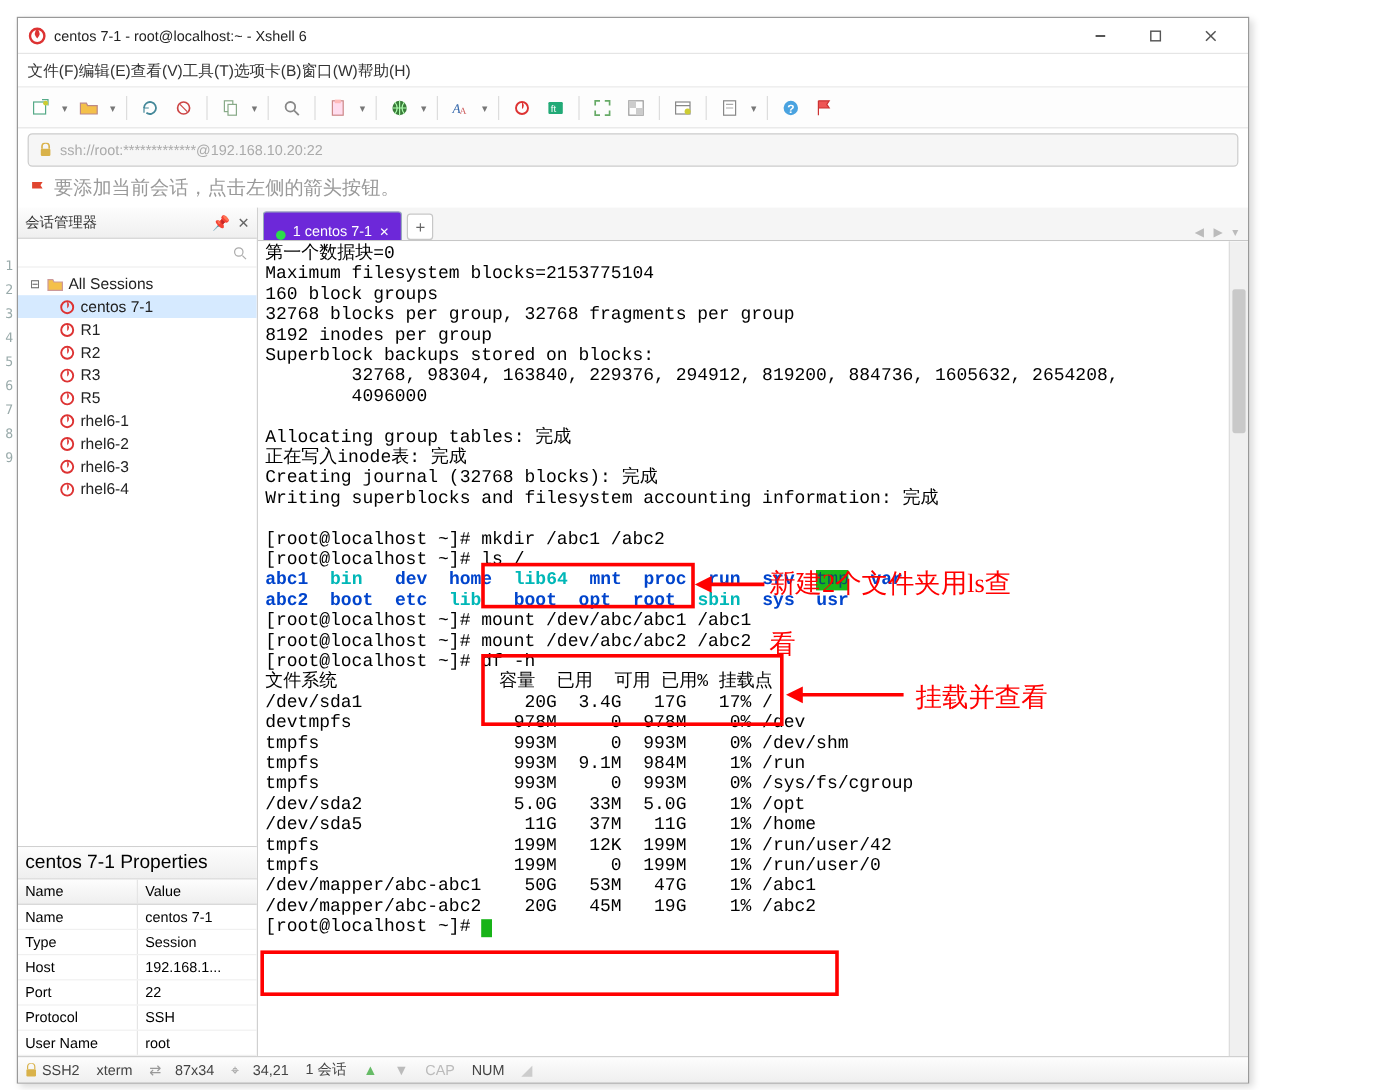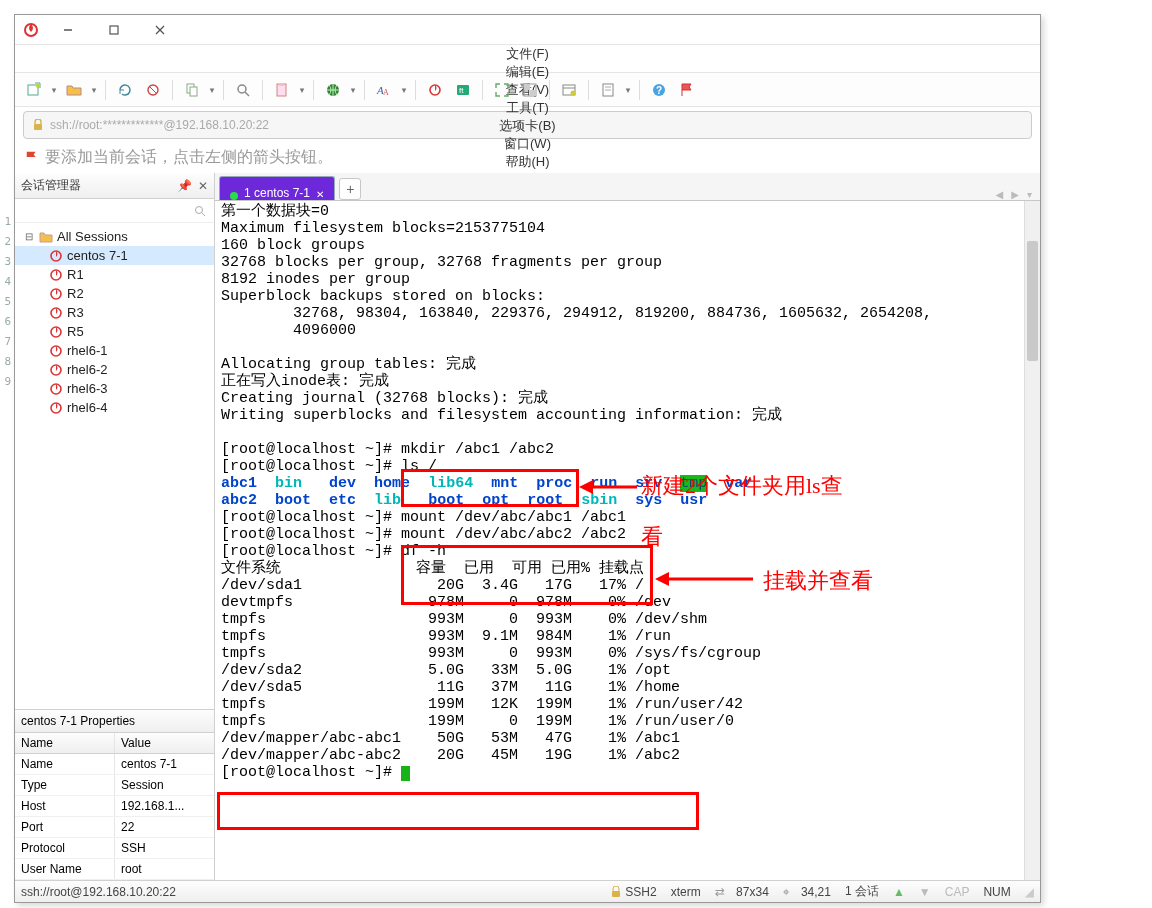--- a/index.html
+++ b/index.html
@@ -4,21 +4,21 @@
 <style>
   * { box-sizing: border-box; margin: 0; padding: 0; }
   body { font-family: "Microsoft YaHei", "Segoe UI", Tahoma, sans-serif; font-size: 12px; background: #fff; width: 1152px; height: 908px; overflow: hidden; position: relative; }
   
   .app-window { position: absolute; left: 14px; top: 14px; width: 1027px; height: 889px; border: 1px solid #999; background: #fff; box-shadow: 3px 3px 6px rgba(0,0,0,0.15); }
   .titlebar { height: 30px; display: flex; align-items: center; padding: 0 8px; border-bottom: 1px solid #e5e5e5; background: #fff; }
   .titlebar .tb-icon { width: 16px; height: 16px; margin-right: 6px; }
   .titlebar .title { flex: 1; color: #222; font-size: 12px; }
   .titlebar .win-btn { width: 46px; height: 30px; display: inline-flex; align-items: center; justify-content: center; color: #555; }
   
-  .menubar { height: 28px; display: flex; align-items: center; padding: 0 8px; border-bottom: 1px solid #e5e5e5; flex-direction: column; }
+  .menubar { height: 28px; display: flex; align-items: center; padding: 0 8px; border-bottom: 1px solid #e5e5e5; }
   .menubar .menu-item { font-size: 13px; color: #333; cursor: default; }
   
   .toolbar { height: 34px; display: flex; align-items: center; padding: 0 6px; gap: 2px; border-bottom: 1px solid #e5e5e5; background: #fdfdfd; }
   .tb-btn { width: 26px; height: 26px; display: inline-flex; align-items: center; justify-content: center; border: 1px solid transparent; border-radius: 2px; }
   .tb-btn svg { width: 16px; height: 16px; }
   .tb-dd { width: 10px; display: inline-flex; align-items: center; justify-content: center; color: #777; font-size: 9px; }
   .tb-sep { width: 1px; height: 20px; background: #ddd; margin: 0 4px; }
   
   .addrbar { height: 28px; display: flex; align-items: center; margin: 4px 8px; padding: 0 8px; border: 1px solid #ccc; border-radius: 4px; background: #f6f6f6; color: #aaa; font-size: 12px; gap: 6px; }
   
@@ -35,21 +35,21 @@
   .tree-child { padding-left: 34px; }
   .tree-node.selected { background: #d6eaff; }
   .node-ico { width: 14px; height: 14px; display: inline-flex; align-items: center; justify-content: center; }
   .fold-ico { width: 10px; color: #666; font-size: 10px; }
   .props { border-top: 1px solid #d0d0d0; }
   .props .grid-head, .props .grid-row { display: flex; font-size: 12px; justify-content: space-between; }
   .props .grid-head { background: linear-gradient(#fdfdfd,#efefef); border-bottom: 1px solid #d0d0d0; }
   .props .c1 { width: 100px; padding: 3px 6px; border-right: 1px solid #e5e5e5; }
   .props .c2 { flex: 1; padding: 3px 6px; }
   .props .grid-row { border-bottom: 1px solid #f0f0f0; }
-  .props .ptitle { padding: 4px 6px; font-size: 12px; border-bottom: 1px solid #d0d0d0; background: linear-gradient(#fdfdfd,#efefef); }
+  .props .ptitle { padding: 4px 6px; font-size: 16px; border-bottom: 1px solid #d0d0d0; background: linear-gradient(#fdfdfd,#efefef); }
   
   .right-col { flex: 1; display: flex; flex-direction: column; min-width: 0; }
   .tabstrip { height: 28px; display: flex; align-items: flex-end; padding: 0 4px; background: #f5f5f5; border-bottom: 1px solid #c7c7c7; }
   .tab { display: inline-flex; align-items: flex-end; gap: 6px; height: 24px; padding: 0 10px; border: 1px solid #9ab; border-bottom: none; border-radius: 3px 3px 0 0; background: #6d28d9; color: #fff; font-size: 12px; }
   .tab .dot { width: 8px; height: 8px; border-radius: 50%; background: #2bdc4a; }
   .tab .close { color: #fff; font-size: 10px; }
   .tab-add { width: 22px; height: 22px; margin-left: 4px; display: inline-flex; align-items: center; justify-content: center; border: 1px solid #c7c7c7; border-radius: 3px; background: #fff; color: #666; font-size: 14px; }
   .tabstrip .spacer { flex: 1; }
   .tabstrip .chev { color: #bbb; font-size: 10px; padding: 0 4px; }
   .terminal { flex: 1; background: #fff; position: relative; overflow: hidden; }
@@ -90,20 +90,21 @@
 
 <div class="app-window">
 
   <div class="titlebar">
     <span class="tb-icon">
       <svg viewBox="0 0 16 16">
           <circle cx="8" cy="8" r="6" fill="none" stroke="#d33" stroke-width="2"></circle>
           <path d="M8 2 Q12 6 8 10 Q4 6 8 2" fill="#d33"></path>
         </svg>
     </span>
+    <span class="title">centos 7-1 - root@localhost:~ - Xshell 6</span>
     <span class="win-btn">
         <svg width="10" height="10">
           <line x1="1" y1="5" x2="9" y2="5" stroke="#555" stroke-width="1.5"></line>
         </svg>
       </span>
     <span class="win-btn">
         <svg width="10" height="10">
           <rect x="1" y="1" width="8" height="8" fill="none" stroke="#555" stroke-width="1.2"></rect>
         </svg>
       </span>
@@ -478,21 +479,20 @@
         <svg class="arrow-svg" style="left:440px; top:365px;" width="100" height="26">
           <line x1="98" y1="13" x2="10" y2="13" stroke="#ff0000" stroke-width="3"></line>
           <polygon points="0,13 14,6 14,20" fill="#ff0000"></polygon>
         </svg>
         <div class="anno-text" style="left:548px; top:365px;">挂载并查看</div>
       </div>
     </div>
   </div>
 
   <div class="statusbar">
-    <span class="sb-left">ssh://root@192.168.10.20:22</span>
     <span class="sb-item">
       <svg width="10" height="12">
           <rect x="1" y="5" width="8" height="6" rx="1" fill="#d9b24a"></rect>
           <path d="M2 5V3a3 3 0 0 1 6 0v2" fill="none" stroke="#d9b24a"></path>
         </svg>
       <span>SSH2</span>
     </span>
     <span class="sb-item">xterm</span>
     <span class="sb-item"><span style="color:#999">⇄</span>&nbsp;<span>87x34</span></span>
     <span class="sb-item"><span style="color:#999">⌖</span>&nbsp;<span>34,21</span></span>

